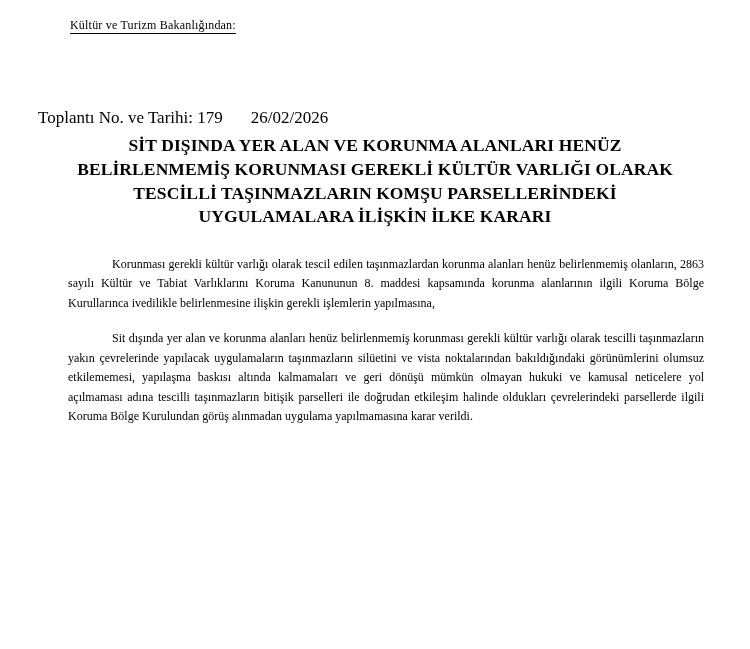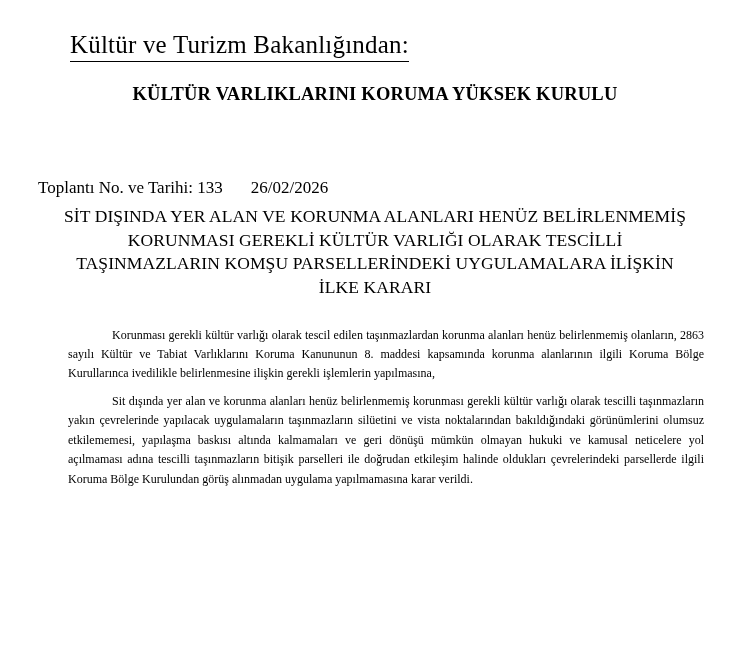--- a/index.html
+++ b/index.html
@@ -15,22 +15,22 @@
     overflow: hidden;
   }
   .page {
     position: relative;
     width: 750px;
     height: 649px;
     box-sizing: border-box;
     padding: 10px 38px 0 38px;
   }
   .ministry {
-    font-size: 25px;
-    margin-top: 20px;
+    font-size: 12px;
+    margin-top: 8px;
     margin-left: 32px;
     letter-spacing: 0.2px;
     display: inline-block;
     border-bottom: 1.5px solid #000;
     padding-bottom: 1px;
     line-height: 1.2;
   }
   .council-title {
     text-align: center;
     font-size: 18.5px;
@@ -66,54 +66,53 @@
     font-size: 17px;
     line-height: 1.45;
   }
   .meta-right .place-label {
     border-bottom: 1.3px solid #000;
     display: inline-block;
     padding-bottom: 0px;
   }
   .doc-title {
     text-align: center;
-    font-weight: normal;
+    font-weight: bold;
     font-size: 17.5px;
     line-height: 1.35;
     margin-top: 30px;
     padding: 0 18px;
     letter-spacing: 0.1px;
   }
   .body-text {
     margin-top: 26px;
     font-size: 12px;
     line-height: 1.62;
     text-align: justify;
     padding: 0 8px 0 30px;
   }
   .body-text p {
     margin: 0;
     text-indent: 44px;
   }
   .body-text p + p {
-    margin-top: 8px;
+    margin-top: 16px;
   }
 </style>
 </head>
 <body>
 
 <div class="page">
 
   <div class="ministry">Kültür ve Turizm Bakanlığından:</div>
 
-  <div class="council-title">KÜLTÜR VARLIKLARINI KORUMA YÜKSEK KURULU</div>
 
   <div class="meta">
     <div class="meta-left">
-      <span class="row"><span class="lbl">Toplantı No. ve Tarihi: 133</span>&nbsp;&nbsp;&nbsp;&nbsp;<span class="val">26/02/2026</span></span>
+      <span class="row"><span class="lbl">Toplantı No. ve Tarihi: 179</span>&nbsp;&nbsp;&nbsp;&nbsp;<span class="val">26/02/2026</span></span>
     </div>
   </div>
 
   <div class="doc-title">SİT DIŞINDA YER ALAN VE KORUNMA ALANLARI HENÜZ BELİRLENMEMİŞ KORUNMASI GEREKLİ KÜLTÜR VARLIĞI OLARAK TESCİLLİ TAŞINMAZLARIN KOMŞU PARSELLERİNDEKİ UYGULAMALARA İLİŞKİN İLKE KARARI</div>
 
   <div class="body-text">
     <p>Korunması gerekli kültür varlığı olarak tescil edilen taşınmazlardan korunma alanları henüz belirlenmemiş olanların, 2863 sayılı Kültür ve Tabiat Varlıklarını Koruma Kanununun 8. maddesi kapsamında korunma alanlarının ilgili Koruma Bölge Kurullarınca ivedilikle belirlenmesine ilişkin gerekli işlemlerin yapılmasına,</p>
     <p>Sit dışında yer alan ve korunma alanları henüz belirlenmemiş korunması gerekli kültür varlığı olarak tescilli taşınmazların yakın çevrelerinde yapılacak uygulamaların taşınmazların silüetini ve vista noktalarından bakıldığındaki görünümlerini olumsuz etkilememesi, yapılaşma baskısı altında kalmamaları ve geri dönüşü mümkün olmayan hukuki ve kamusal neticelere yol açılmaması adına tescilli taşınmazların bitişik parselleri ile doğrudan etkileşim halinde oldukları çevrelerindeki parsellerde ilgili Koruma Bölge Kurulundan görüş alınmadan uygulama yapılmamasına karar verildi.</p>
   </div>
 

